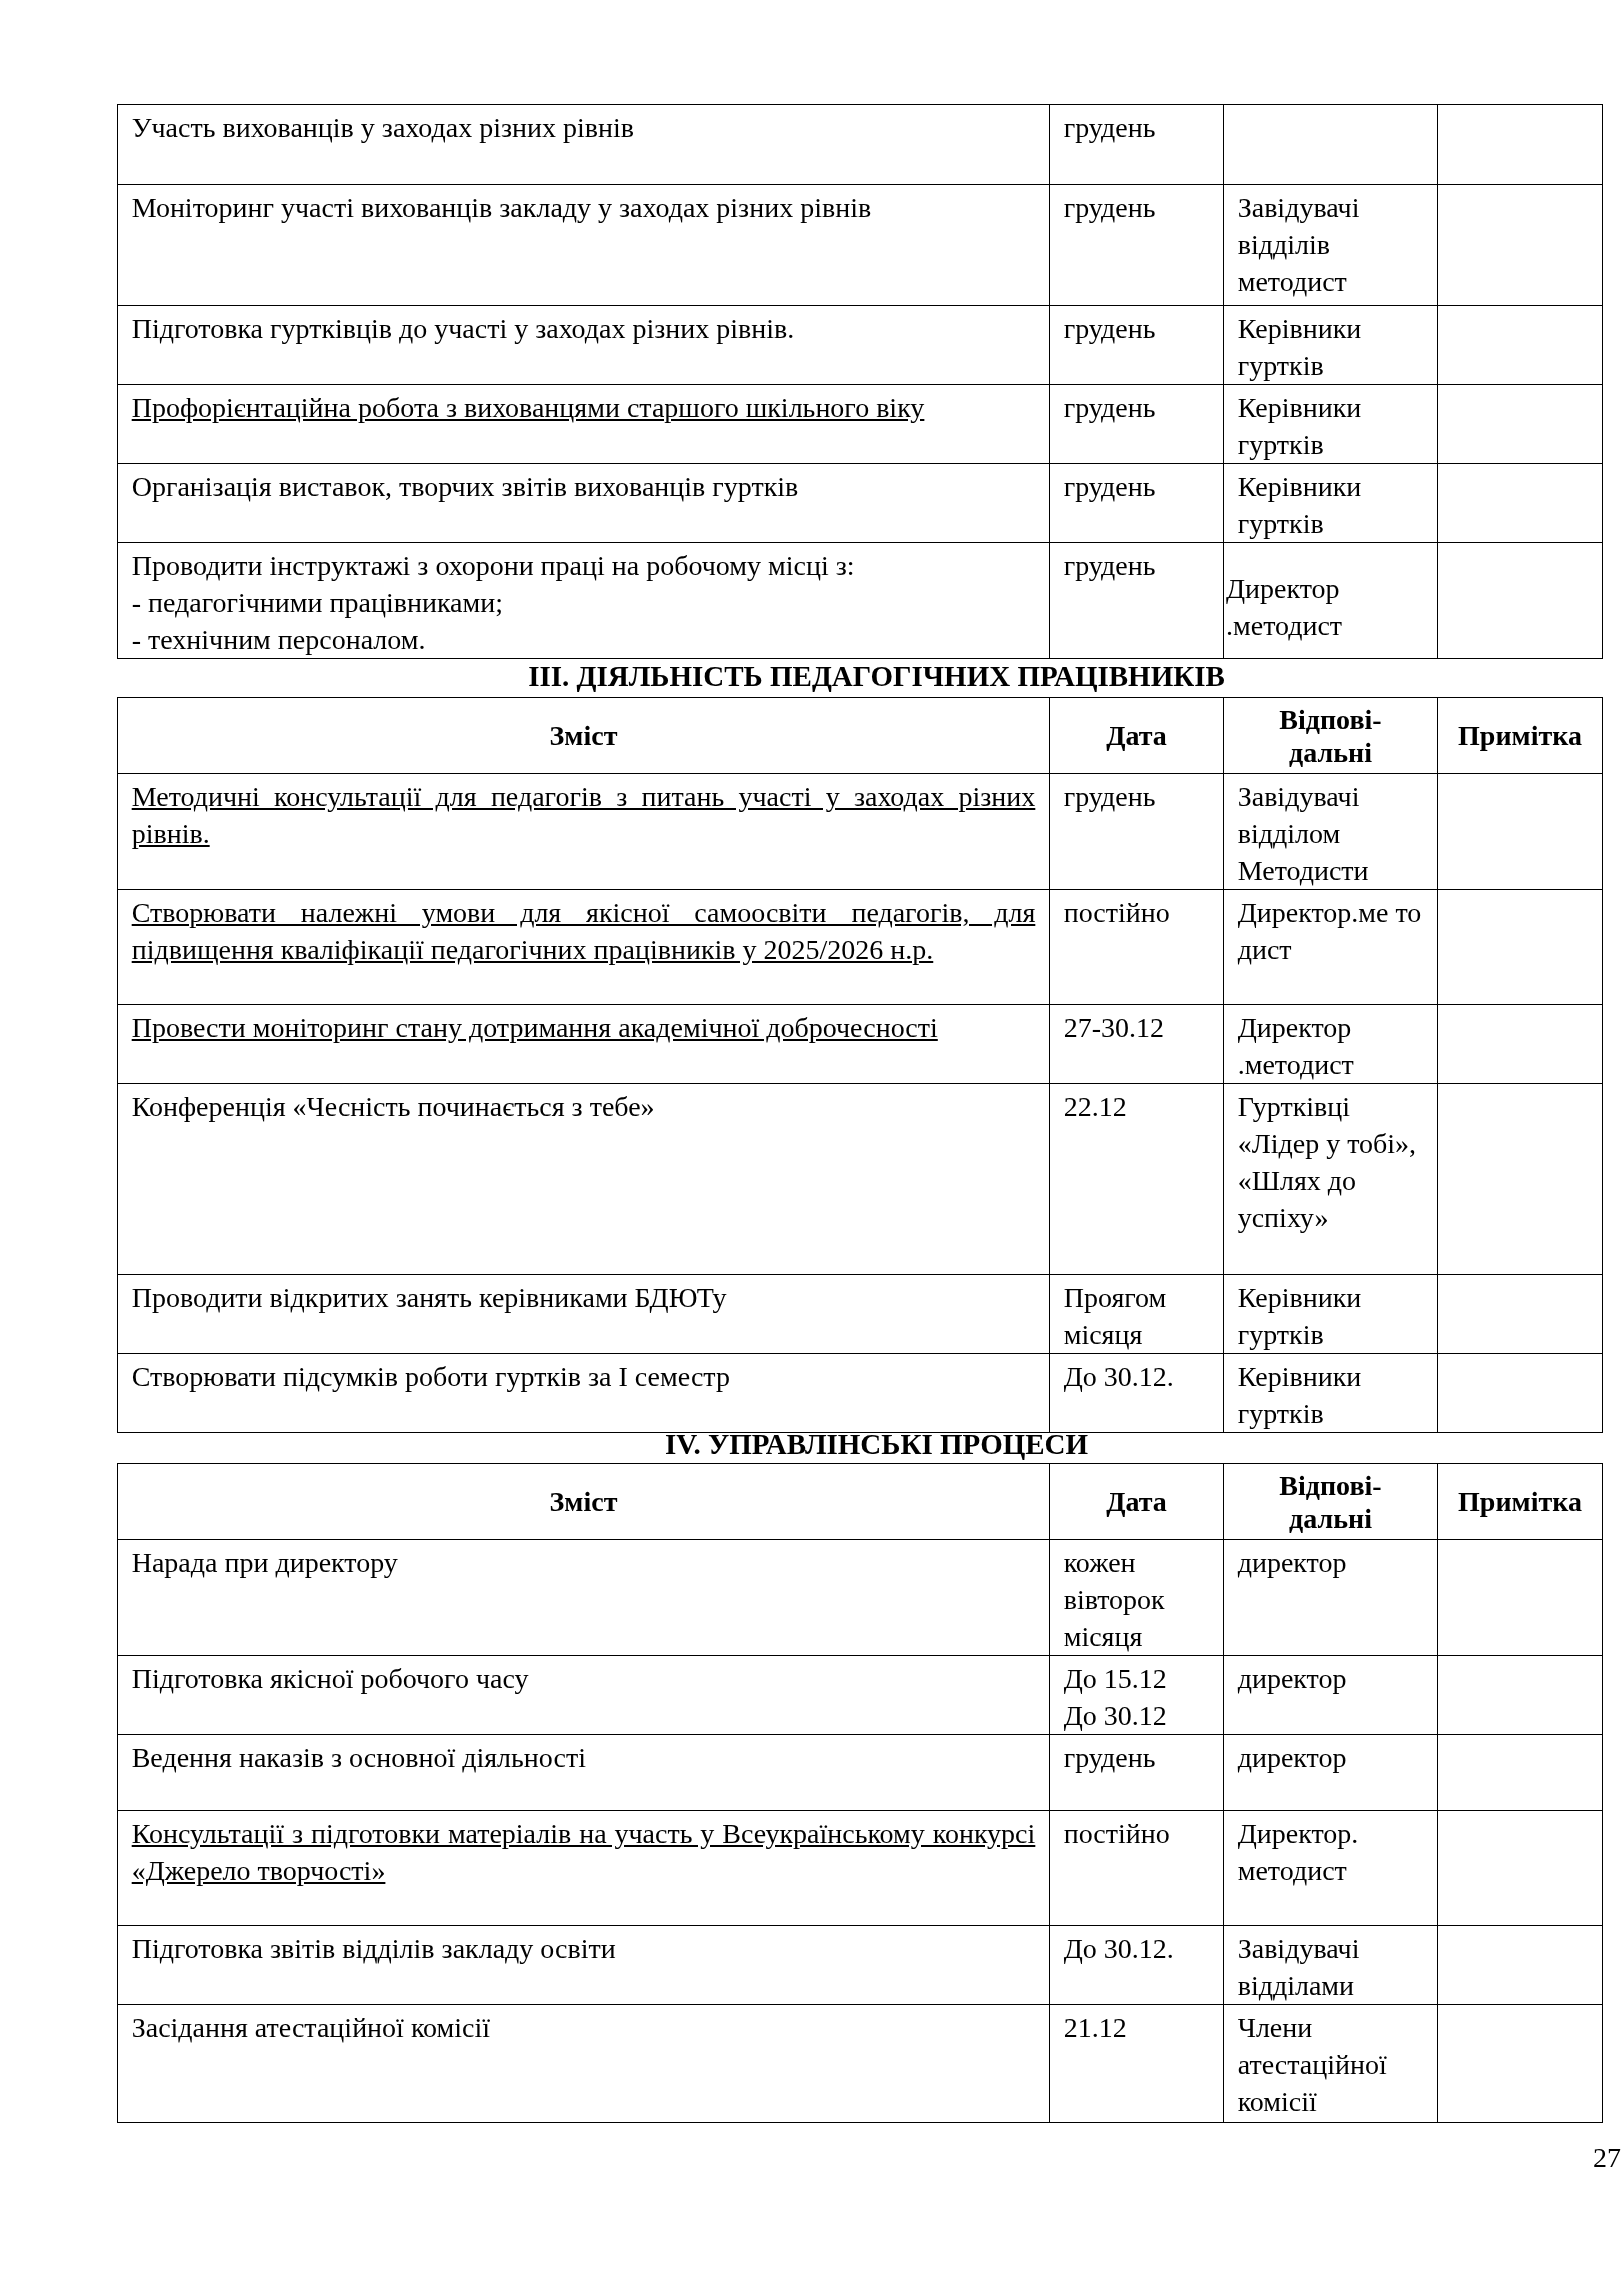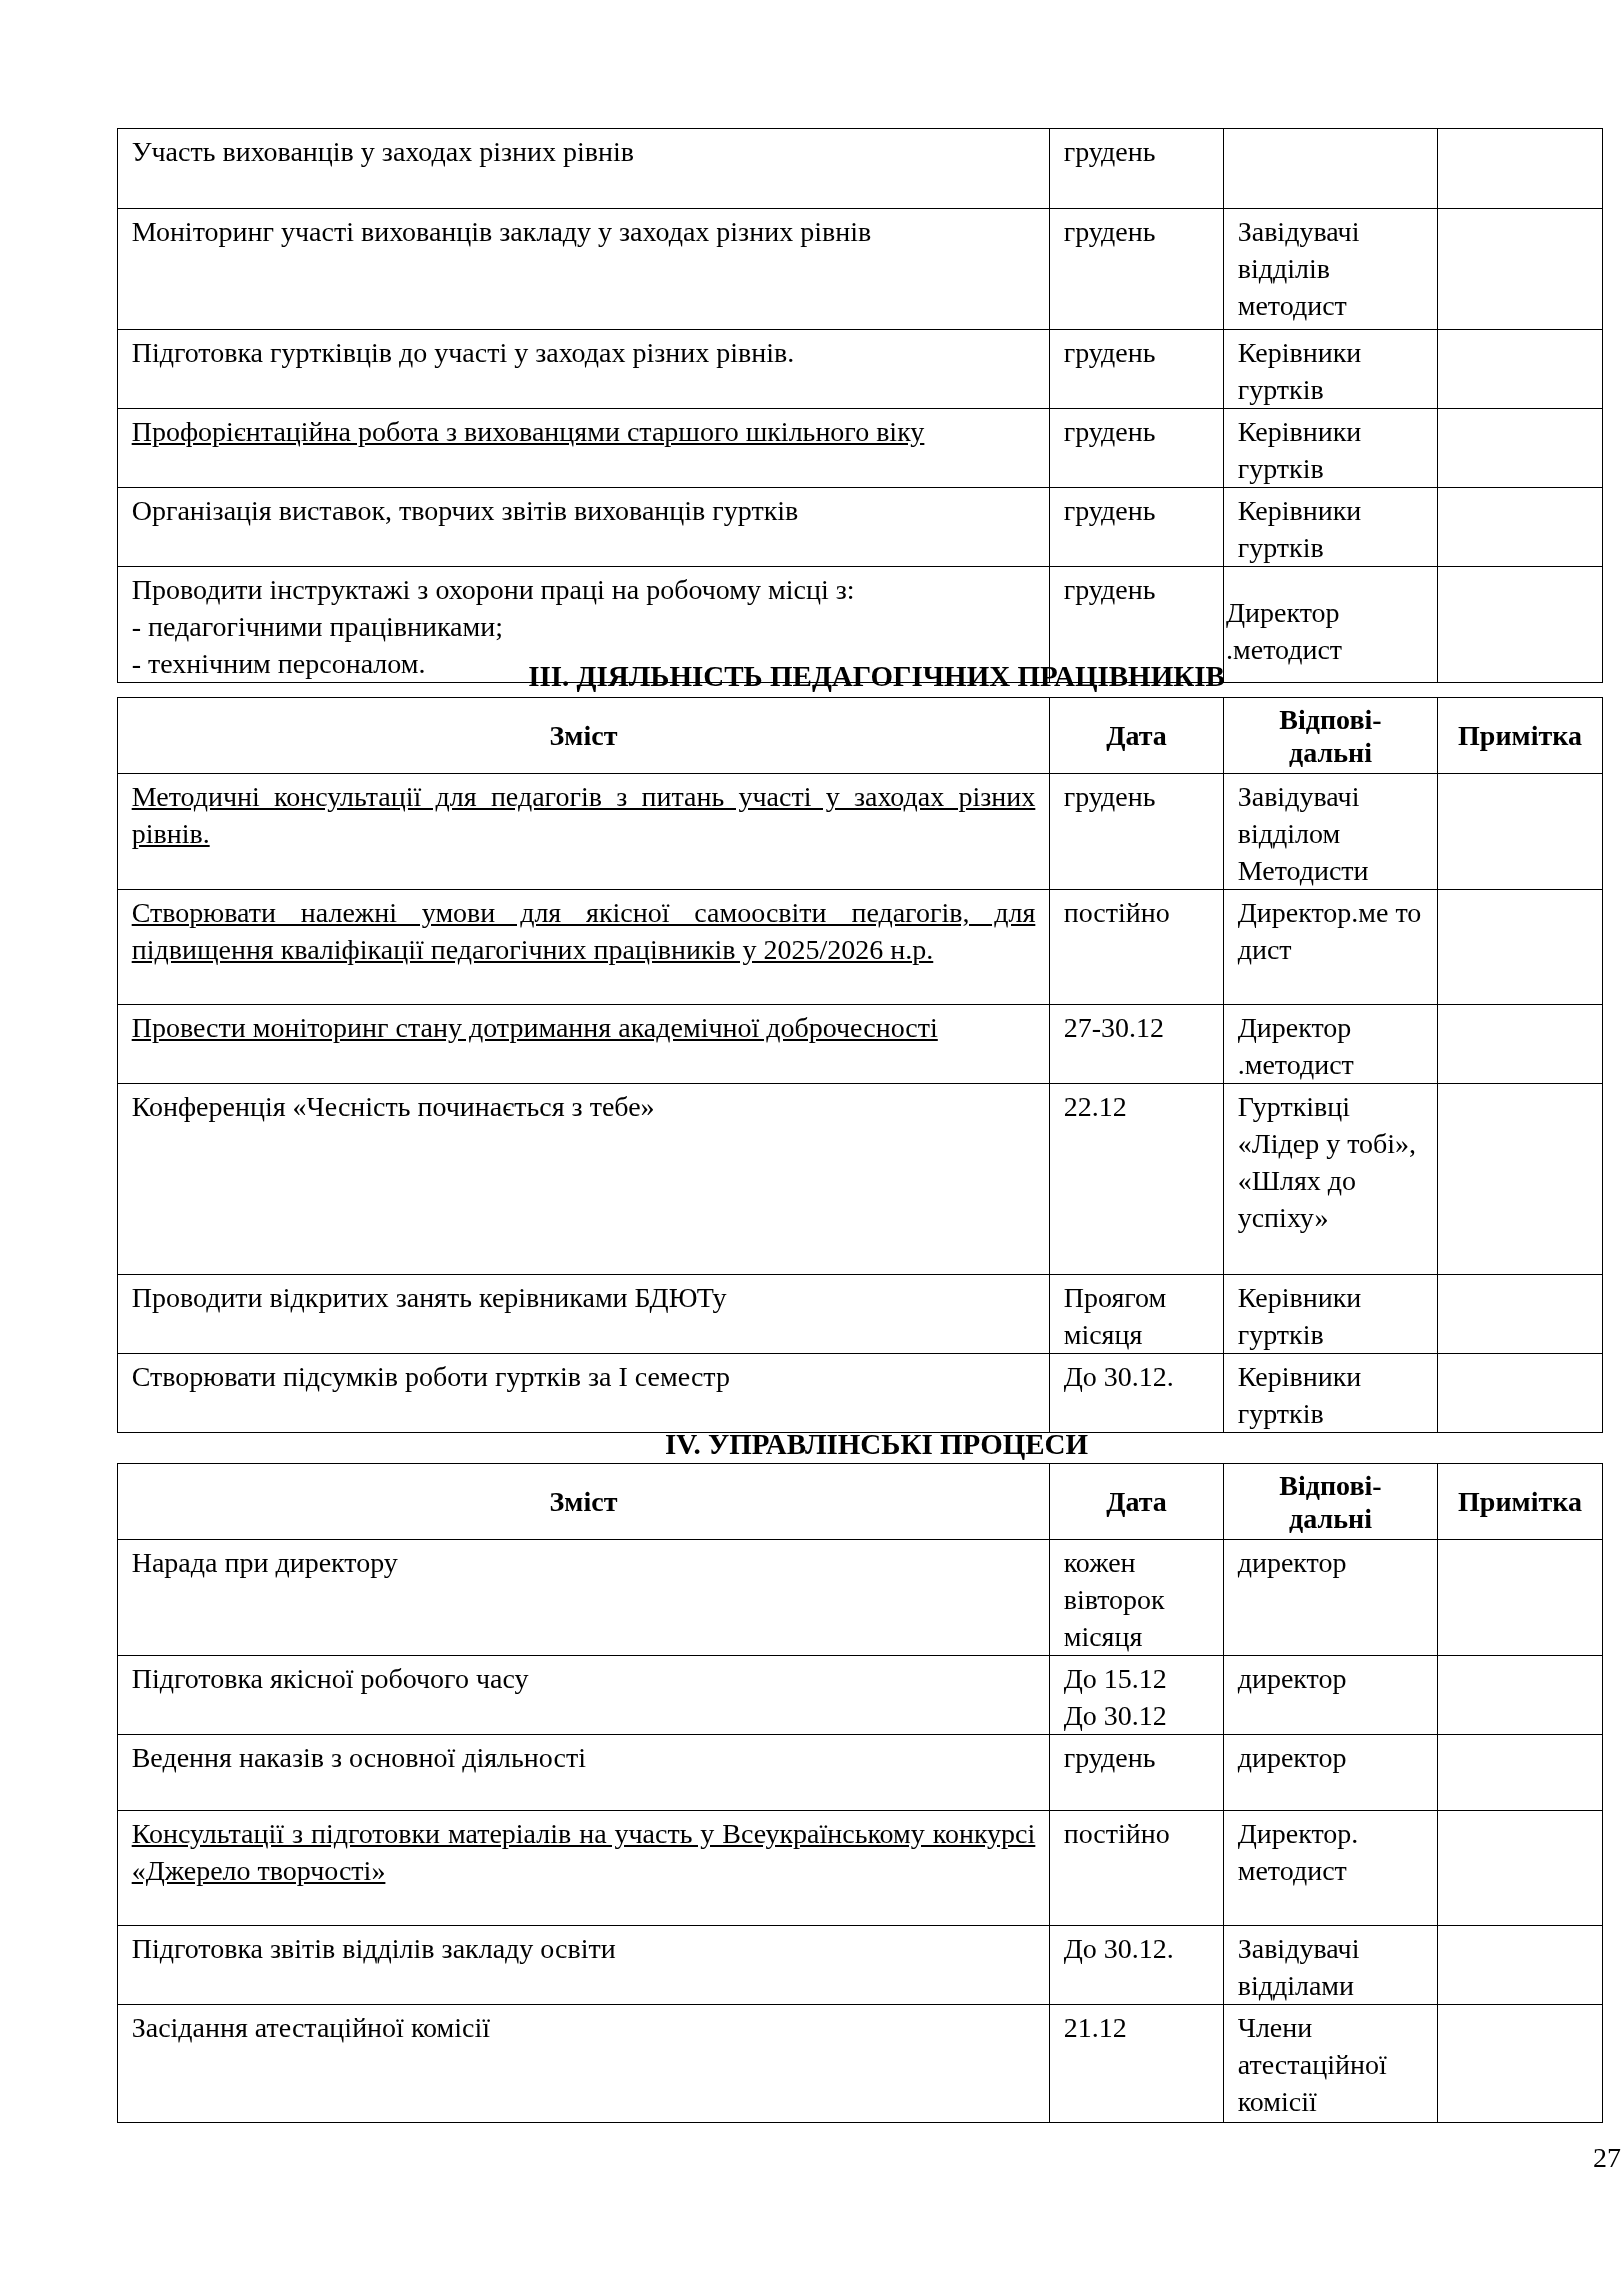--- a/index.html
+++ b/index.html
@@ -13,21 +13,21 @@
   .tbl td.just { text-align:justify; text-align-last:left;text-decoration:underline; }
   .multiline { white-space:pre-line; }
   .sec-title { position:absolute; left:134px; width:1485px; text-align:center; font-weight:bold; font-size:29px; line-height:33px; }
   .page-num { position:absolute; left:0; width:1621px; text-align:right; font-size:28px; top:2142px; }
   .resp-justify { text-align:justify; }
   .lead { padding-top:27.4px !important; padding-left:2px !important; }
 </style>
 </head>
 <body>
 
-<table class="tbl" style="top:128px;padding-left:20px;">
+<table class="tbl" style="top:104px;padding-left:20px;">
   <colgroup>
       <col class="c1">
       <col class="c2">
       <col class="c3">
       <col class="c4">
     </colgroup>
   <tbody>
       <tr style="height:80px">
     <td>Участь  вихованців у заходах різних рівнів</td>
     <td>грудень</td>

